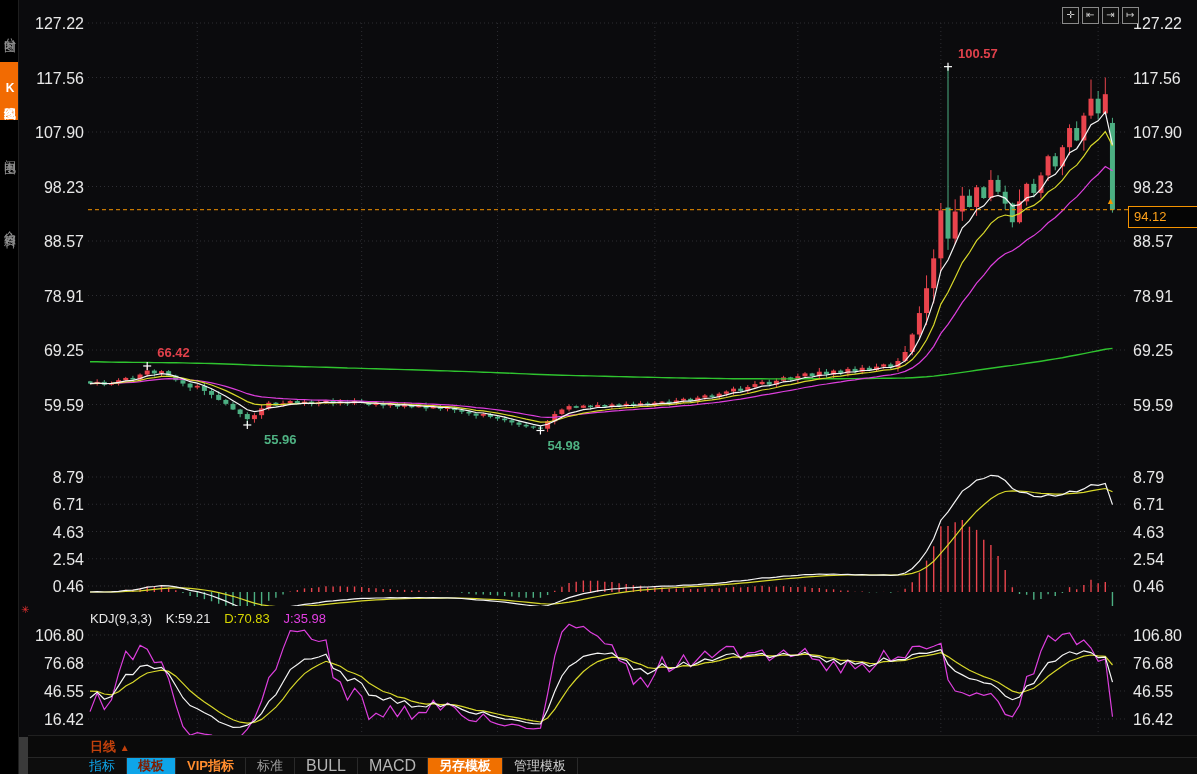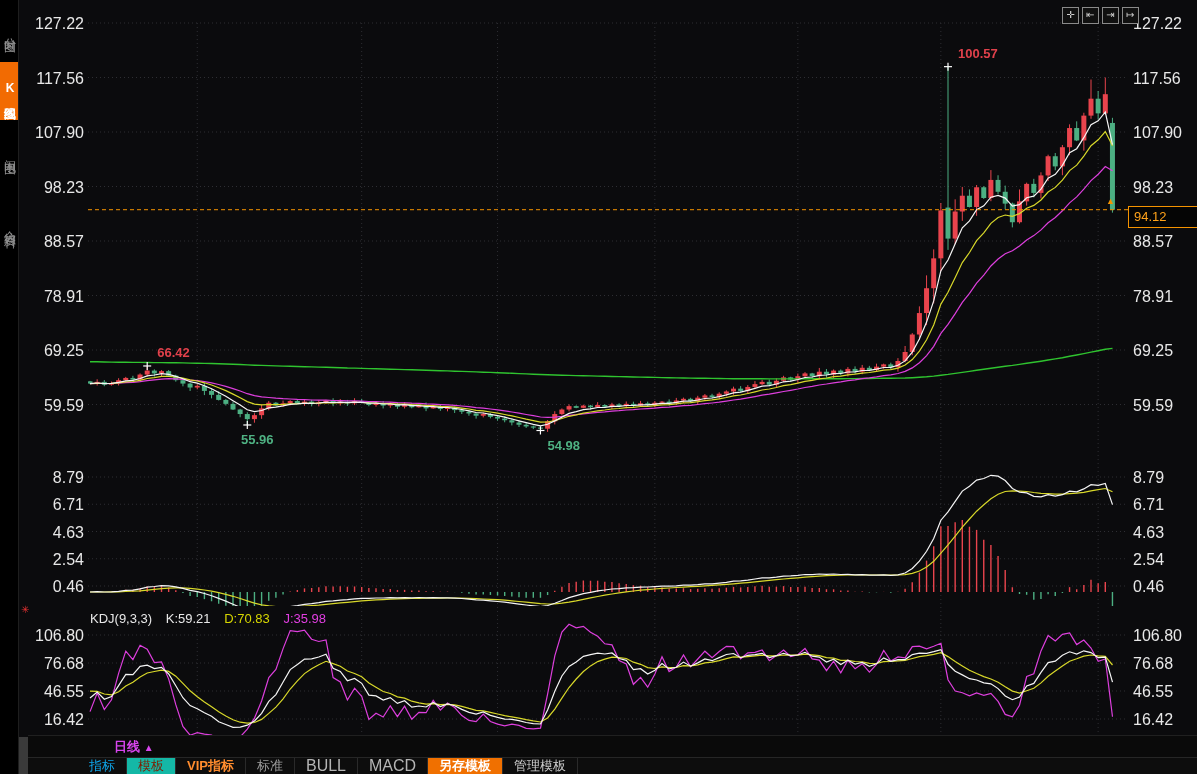--- a/index.html
+++ b/index.html
@@ -41,29 +41,29 @@
   
   .ann{position:absolute;font-size:13px;font-weight:bold;z-index:3;}
   .ann-red{color:#e0414b;} .ann-grn{color:#4fb283;}
   
   #lpbox{position:absolute;left:1128px;top:206px;width:66px;height:20px;background:#050505;
          border:1px solid #f59300;color:#ffa21a;font-size:13px;line-height:20px;padding-left:5px;z-index:3;}
   #lparrow{position:absolute;left:1106px;top:196px;color:#f59300;font-size:9px;z-index:3;}
   
   #corner{position:absolute;left:5px;top:737px;width:23px;height:37px;background:#3a3a3a;z-index:3;}
   #daterow{position:absolute;left:28px;top:736px;width:1169px;height:21px;background:#0a0a0a;z-index:3;}
-  #period-sel{position:absolute;left:86px;top:2px;color:#d946ef;font-weight:bold;font-size:13px;cursor:pointer;}
+  #period-sel{position:absolute;left:62px;top:2px;color:#c2410c;font-weight:bold;font-size:13px;cursor:pointer;}
   #period-sel .arr{font-size:10px;}
   #toolrow{position:absolute;left:28px;top:757px;width:1169px;height:17px;background:#0d0d0d;
            border-top:1px solid #262626;z-index:3;padding-left:50px;box-sizing:border-box;}
   .btn{display:inline-block;height:17px;line-height:16px;padding:0 11px;font-size:13px;color:#e8e8e8;
        border-right:1px solid #2a2a2a;cursor:pointer;vertical-align:top;}
   .v-plain{color:#0ea5e9;}
   .v-orange{background:#f07000;color:#ffffff;font-weight:bold;}
-  .v-orange-dark{background:#14b8a6;color:#7e1c00;font-weight:normal;}
+  .v-orange-dark{background:#0ea5e9;color:#7e1c00;font-weight:bold;}
   .v-orange-text{color:#ff8c2e;font-weight:bold;}
   .v-muted{color:#9c9c9c;}
   .v-muted-mono{color:#b5b5b5;font-family:Liberation Sans, sans-serif;font-size:16px;}
   .v-light{color:#cfcfcf;}
 </style>
 </head>
 <body>
 
 <div id="stage">
 
@@ -580,21 +580,21 @@
     <span class="c-white">K:59.21</span>
     <span class="c-yel">D:70.83</span>
     <span class="c-mag">J:35.98</span>
   </div>
 
   <div id="lpbox">94.12</div>
   <span id="lparrow">▲</span>
 
   <div id="overlay">
       <div class="inj ann ann-red" style="left: 157.2px; top: 344.973px; font-weight: bold;">66.42</div>
-      <div class="inj ann ann-grn" style="left: 241px; top: 431.978px; font-weight: bold;">55.96</div>
+      <div class="inj ann ann-grn" style="left: 264px; top: 431.978px; font-weight: bold;">55.96</div>
       <div class="inj ann ann-grn" style="left: 547.45px; top: 437.506px; font-weight: bold;">54.98</div>
       <div class="inj ann ann-red" style="left: 958px; top: 45.6613px; font-weight: bold;">100.57</div>
       <div class="inj axlbl axl" style="left: 30px; top: 15px;">127.22</div>
       <div class="inj axlbl" style="left: 1133px; top: 15px;">127.22</div>
       <div class="inj axlbl axl" style="left: 30px; top: 69.5px;">117.56</div>
       <div class="inj axlbl" style="left: 1133px; top: 69.5px;">117.56</div>
       <div class="inj axlbl axl" style="left: 30px; top: 124px;">107.90</div>
       <div class="inj axlbl" style="left: 1133px; top: 124px;">107.90</div>
       <div class="inj axlbl axl" style="left: 30px; top: 178.5px;">98.23</div>
       <div class="inj axlbl" style="left: 1133px; top: 178.5px;">98.23</div>

